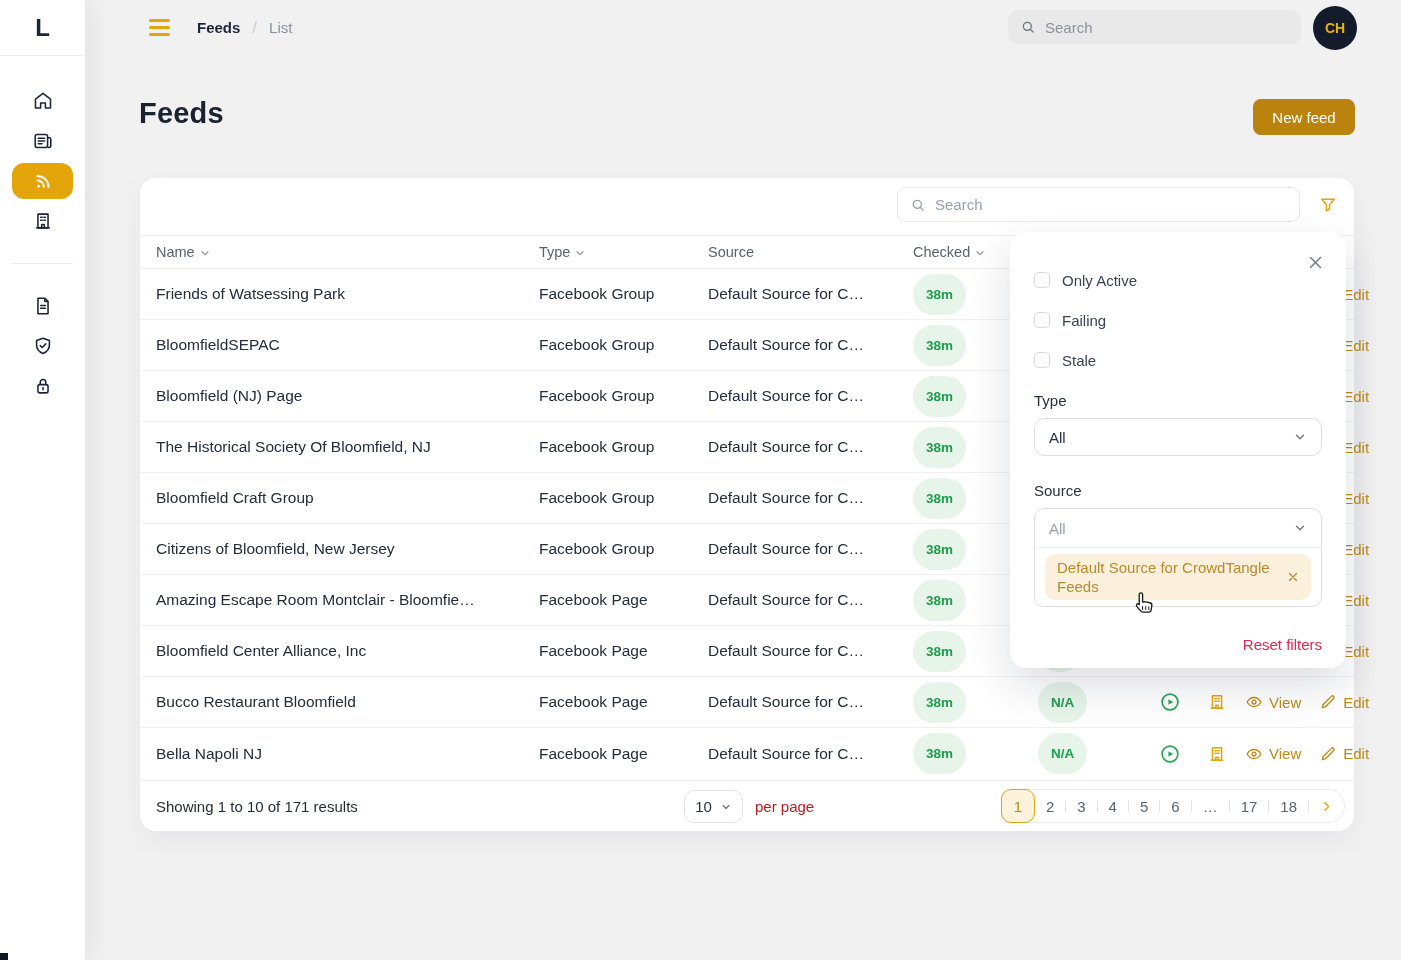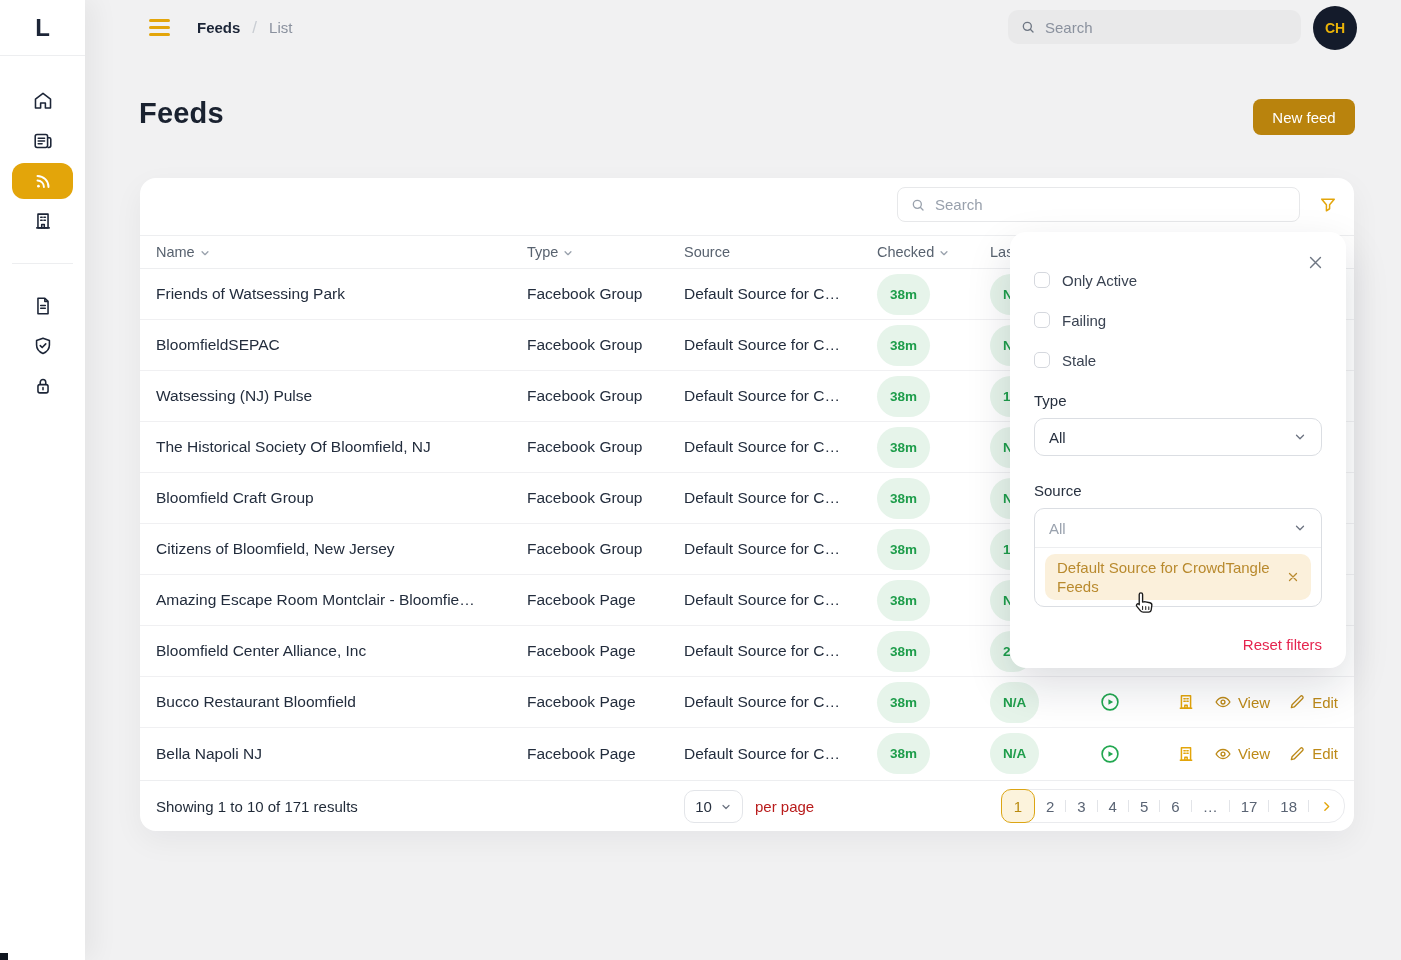--- a/index.html
+++ b/index.html
@@ -52,21 +52,21 @@
 
   
   .card{position:absolute;left:140px;top:178px;width:1214px;height:653px;background:#fff;border-radius:16px;box-shadow:0 10px 30px rgba(17,24,39,.05);}
   .tbl-search{position:absolute;left:757px;top:9px;width:403px;height:35px;border:1px solid #E7E8EA;border-radius:8px;background:#fff;display:flex;align-items:center;padding:0 12px;gap:9px;}
   .tbl-search svg{width:16px;height:16px;color:#9AA2AD;flex:none;}
   .tbl-search input{border:none;outline:none;font-size:15px;color:var(--txt);width:100%;}
   .tbl-search input::placeholder{color:var(--light-muted);}
   .funnel-btn{position:absolute;left:1172px;top:11px;width:32px;height:32px;border:none;background:none;cursor:pointer;color:var(--gold);display:flex;align-items:center;justify-content:center;}
   .funnel-btn svg{width:20px;height:20px;}
 
-  .grid-cols{display:grid;grid-template-columns:371px 157px 193px 113px 95px 50px 1fr;align-items:center;padding-left:16px;}
+  .grid-cols{display:grid;grid-template-columns:371px 157px 193px 113px 95px 50px 1fr;align-items:center;padding-left:16px;gap:12px;}
   .thead{position:absolute;left:0;top:57px;width:1214px;height:34px;border-top:1px solid var(--line);border-bottom:1px solid var(--line);}
   .th{display:flex;align-items:center;gap:5px;font-size:14.5px;color:var(--muted);cursor:pointer;background:none;border:none;justify-self:start;}
   .th .sort{color:#9AA2AD;margin-top:2px;}
   .tbody{position:absolute;left:0;top:91px;width:1214px;}
   .trow{height:51px;border-bottom:1px solid var(--row-line);font-size:15.5px;color:var(--txt);}
   .trow:last-child{border-bottom:none;}
   .cell-name,.cell-type,.cell-source{white-space:nowrap;overflow:hidden;text-overflow:ellipsis;padding-right:14px;}
   .badge{display:inline-flex;align-items:center;justify-content:center;padding:13px 13px;border-radius:999px;background:var(--green-bg);color:var(--green);font-size:13.5px;font-weight:600;justify-self:start;}
   .play-btn{justify-self:center;border:none;background:none;cursor:pointer;color:#22A750;display:flex;}
   .play-btn svg{width:22px;height:22px;}
@@ -317,21 +317,21 @@
       <button class="link-btn">
         <svg viewBox="0 0 24 24" fill="none" stroke="currentColor" stroke-width="1.8" stroke-linejoin="round">
                 <path d="m4.5 19.5.9-3.8L16.6 4.5a2 2 0 0 1 2.9 2.9L8.3 18.6Z"></path>
               </svg>
         <span>Edit</span>
       </button>
     </span>
   </div>
 
   <div class="trow grid-cols">
-    <span class="cell-name">Watsessing (NJ) Pulse</span>
+    <span class="cell-name">Bloomfield (NJ) Page</span>
     <span class="cell-type">Facebook Group</span>
     <span class="cell-source">Default Source for C…</span>
     <span class="badge">38m</span>
     <span class="badge">1h</span>
     <button class="play-btn">
       <svg viewBox="0 0 24 24" fill="none" stroke="currentColor" stroke-width="1.8">
               <circle cx="12" cy="12" r="8.6"></circle>
               <path d="M10.3 9.1 15.4 12l-5.1 2.9Z" fill="currentColor" stroke="none"></path>
             </svg>
     </button>

